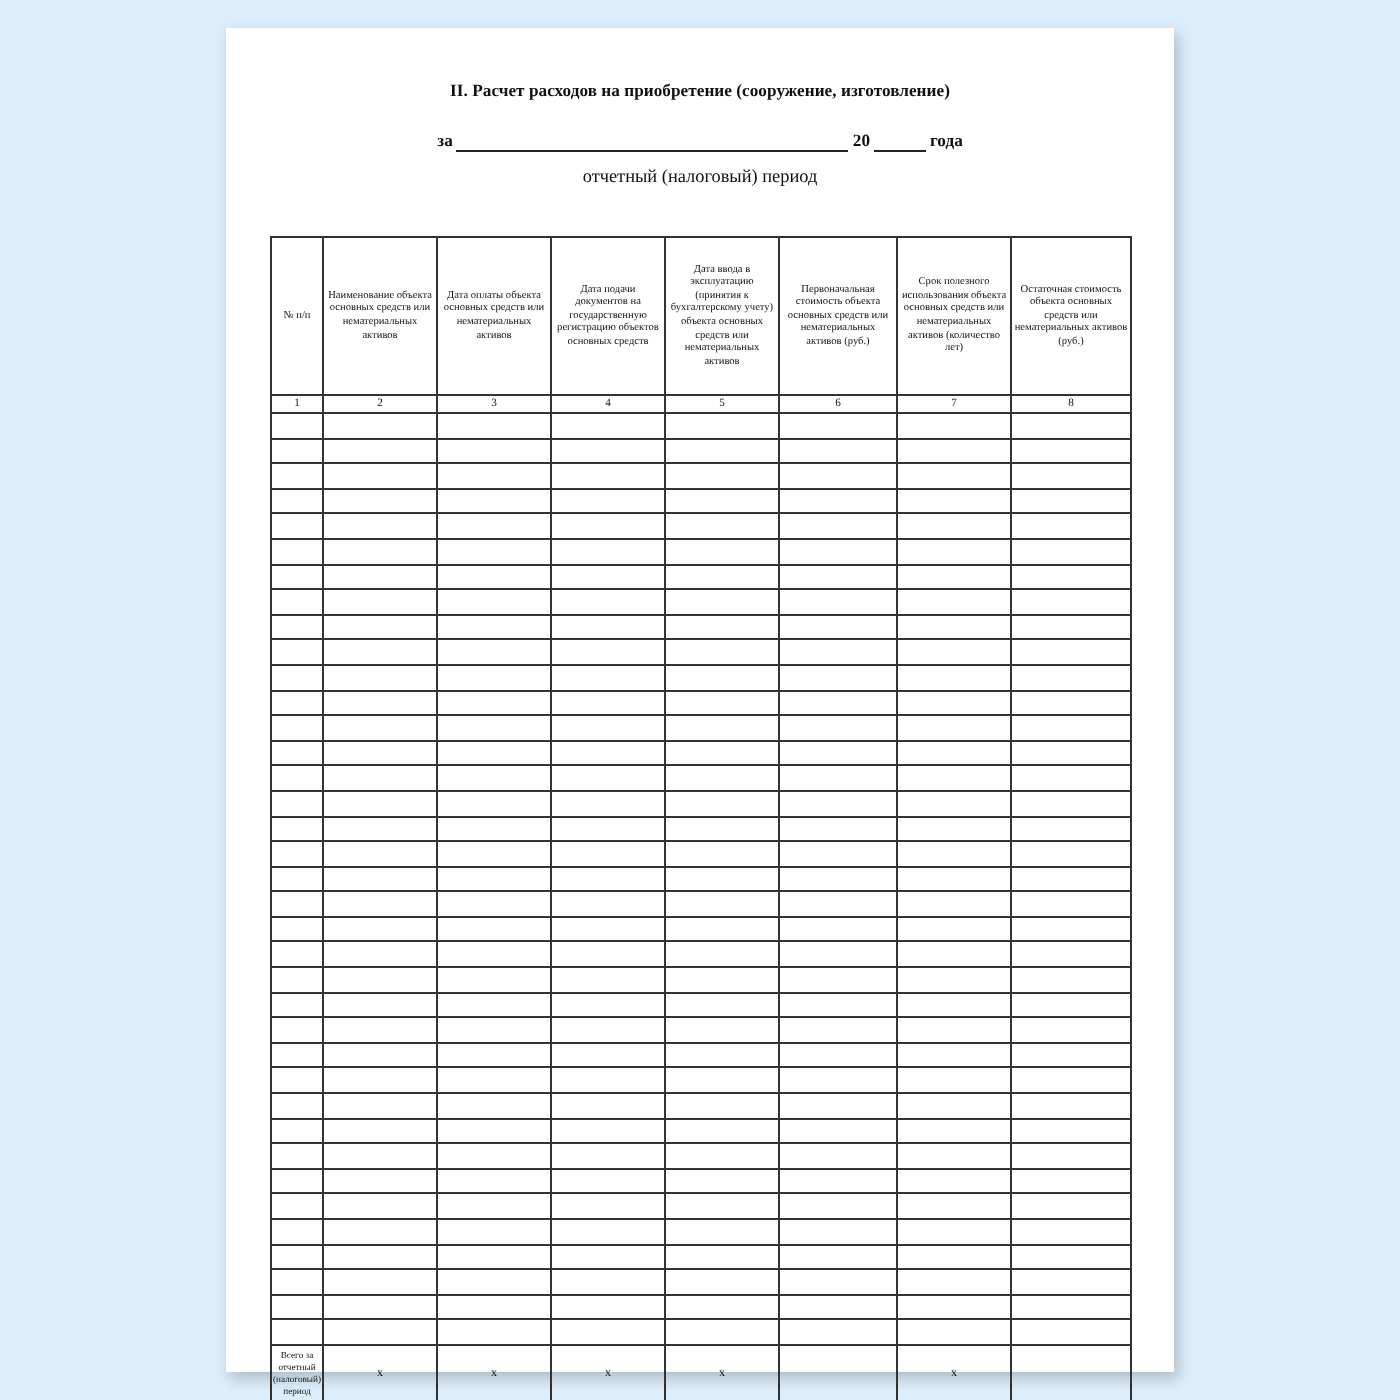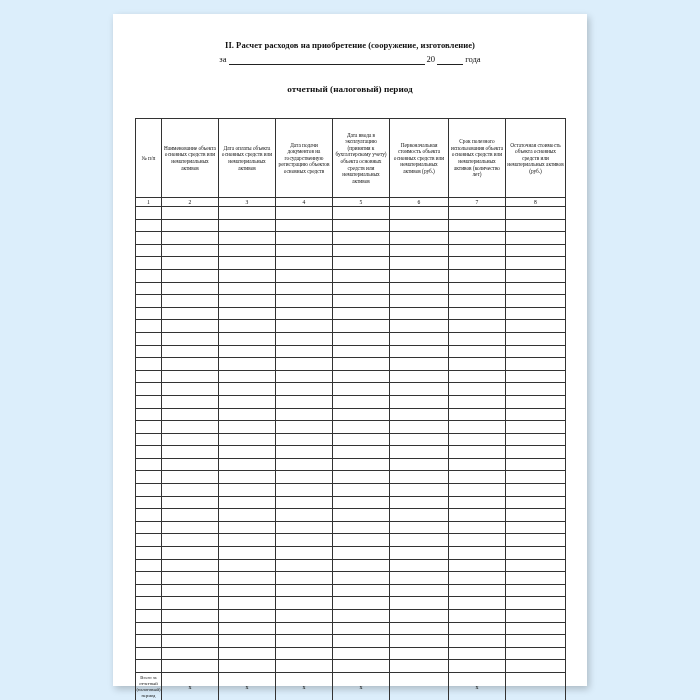--- a/index.html
+++ b/index.html
@@ -49,46 +49,46 @@
   .heading .line1,
   .heading .line2 {
     font-size: 8.6px;
     font-weight: bold;
     line-height: 11.5px;
     letter-spacing: 0.02px;
     white-space: nowrap;
   }
   .heading .line3 {
     font-size: 8.6px;
-    font-weight: normal;
+    font-weight: bold;
     line-height: 12px;
-    margin-top: 1px;
+    margin-top: 12px;
     white-space: nowrap;
   }
   .heading .line3 .rule {
     display: inline-block;
     border-bottom: 1px solid #222;
     width: 196px;
     height: 9px;
     vertical-align: bottom;
     margin: 0 2px;
   }
   .heading .line3 .rule-small {
     display: inline-block;
     border-bottom: 1px solid #222;
     width: 26px;
     height: 9px;
     vertical-align: bottom;
     margin: 0 2px;
   }
   .heading .line4 {
     font-size: 9.2px;
-    font-weight: bold;
+    font-weight: normal;
     line-height: 13px;
-    margin-top: 18px;
+    margin-top: 6px;
     white-space: nowrap;
   }
 
   
   #doc-table {
     position: absolute;
     left: 22px;
     top: 104px;
     width: 430px;
     border-collapse: collapse;

